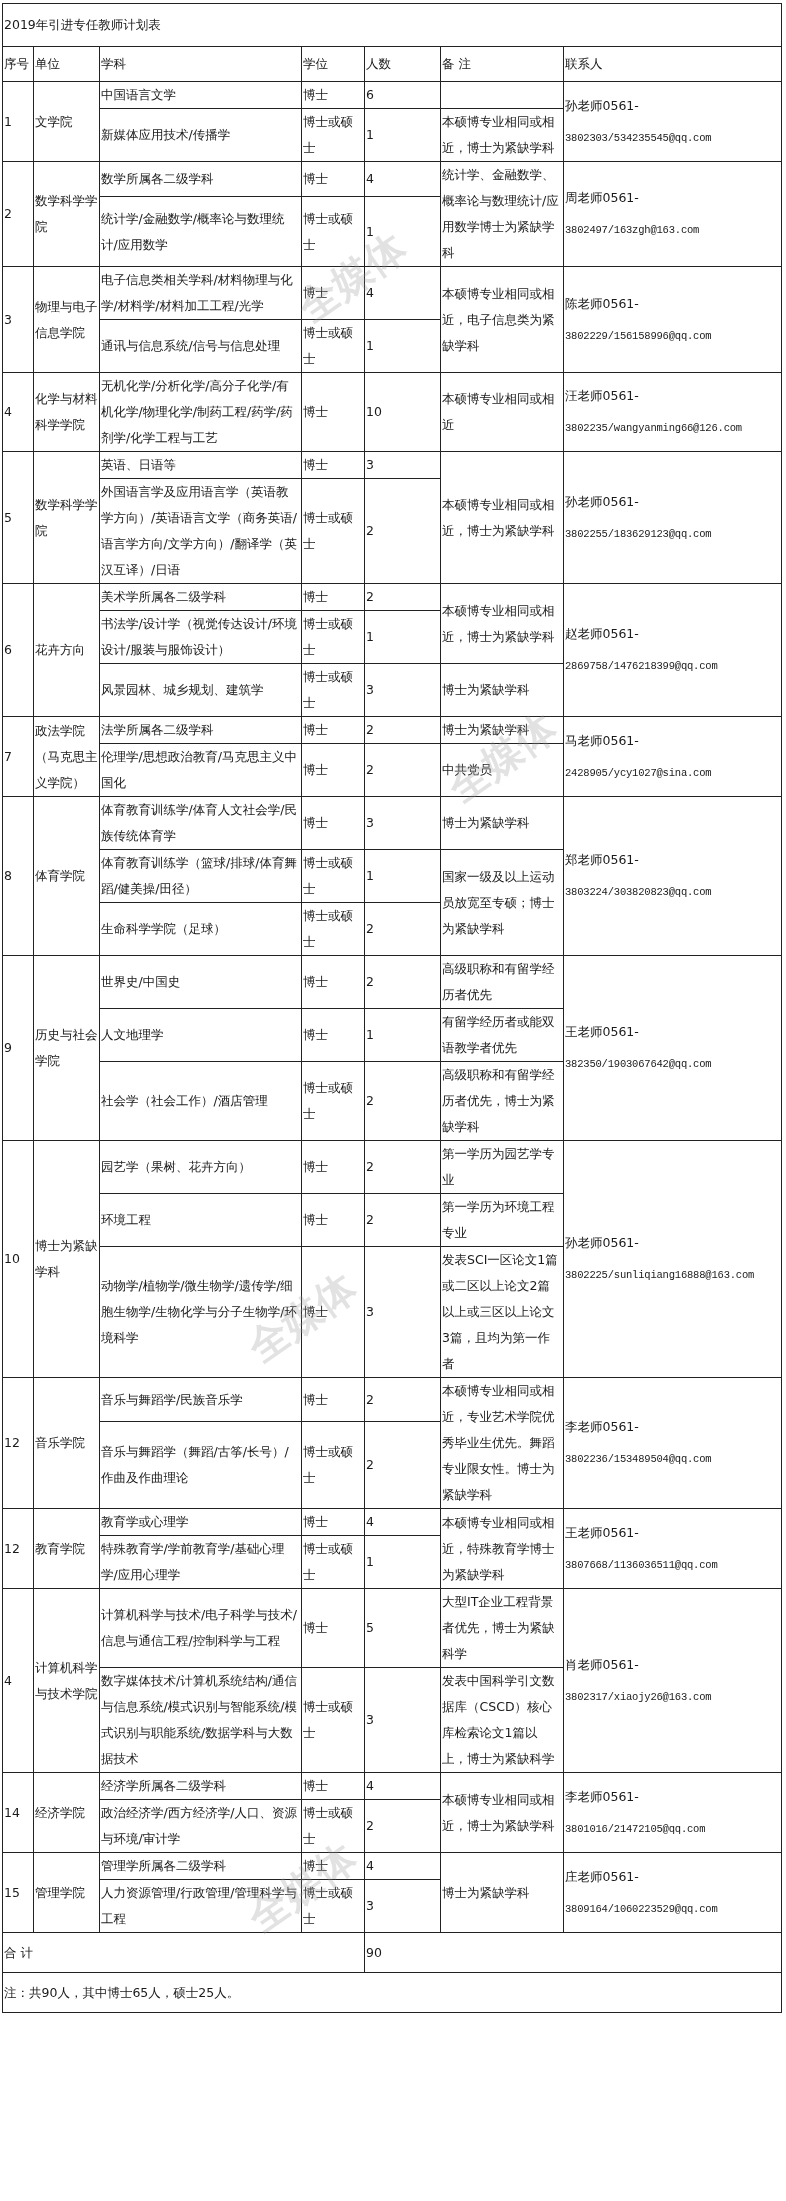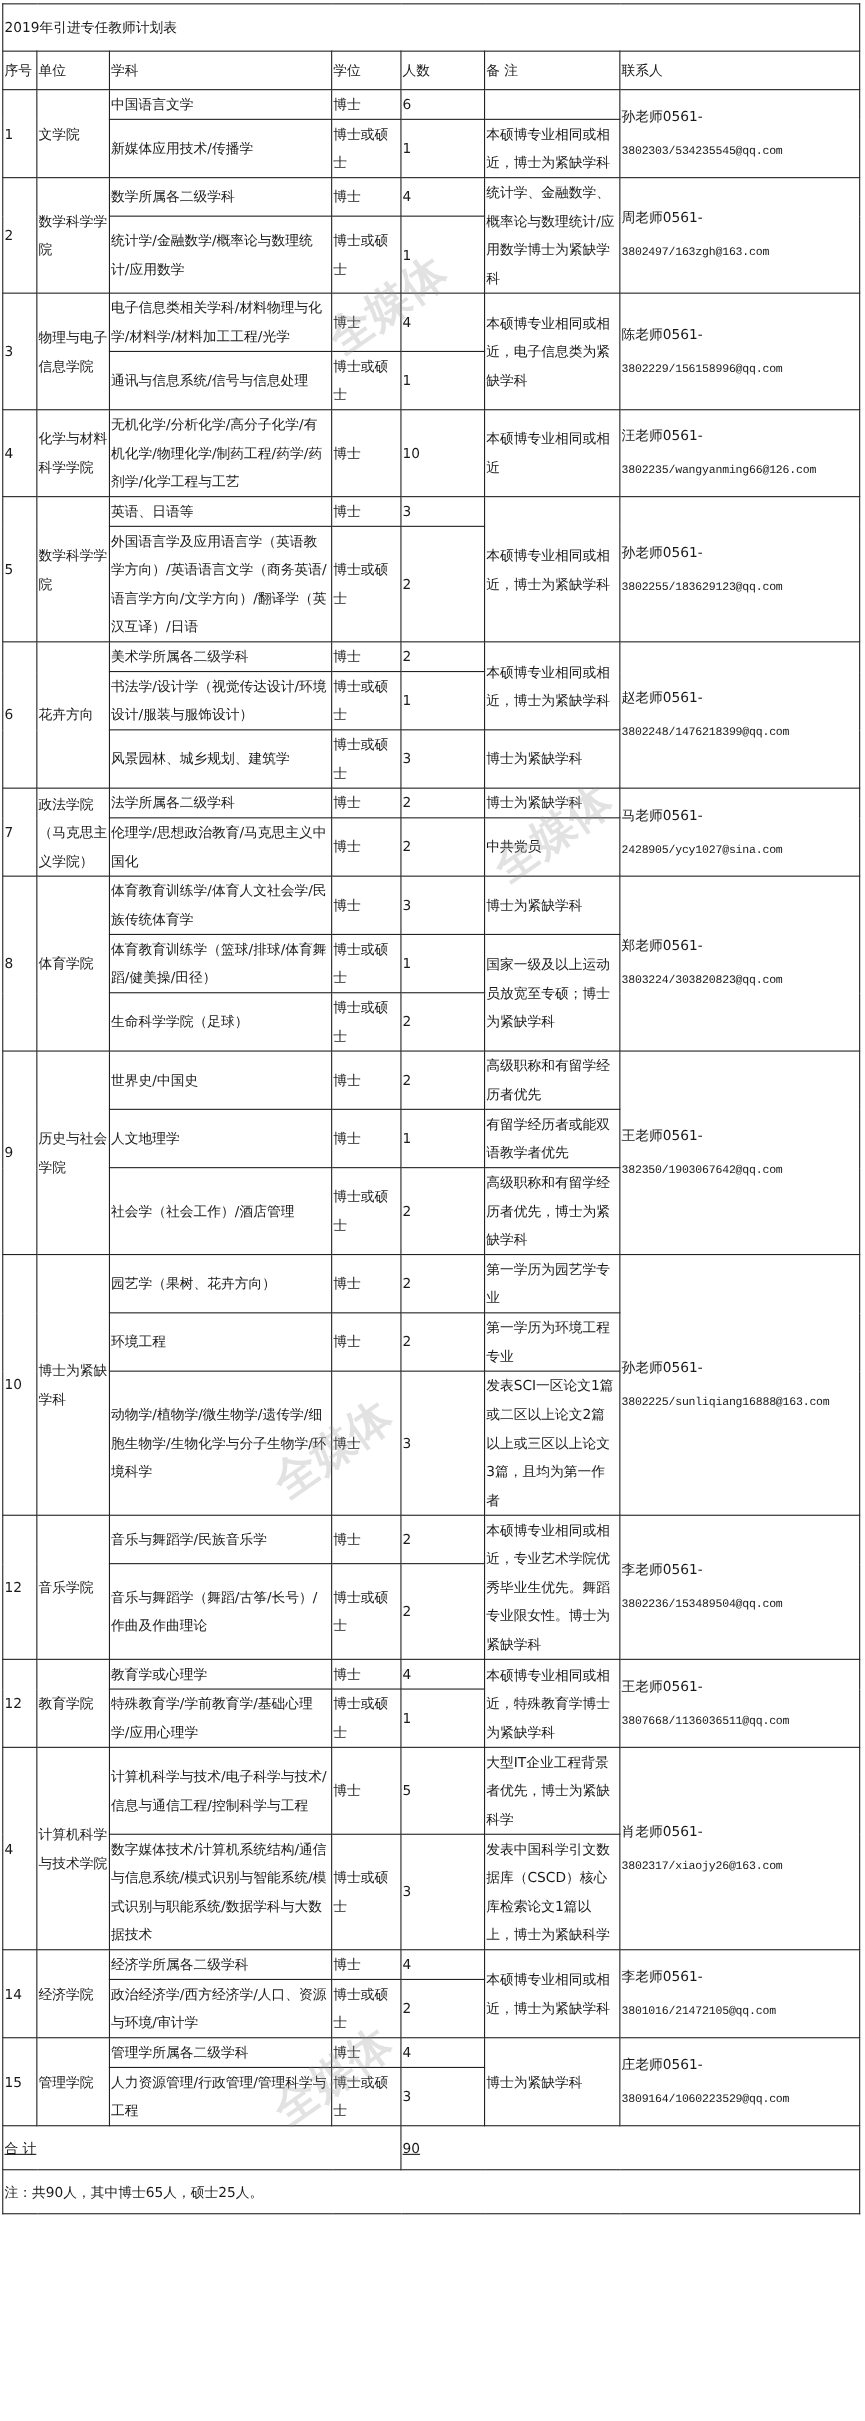--- a/index.html
+++ b/index.html
@@ -125,21 +125,21 @@
         </tr>
         <tr>
           <td rowspan="3">6</td>
           <td rowspan="3">花卉方向</td>
           <td>美术学所属各二级学科</td>
           <td>博士</td>
           <td>2</td>
           <td rowspan="2">本硕博专业相同或相近，博士为紧缺学科</td>
           <td rowspan="3" class="contact">
             <div>赵老师0561-</div>
-            <div class="email">3802248/1476218399@qq.com</div>
+            <div class="email">2869758/1476218399@qq.com</div>
           </td>
         </tr>
         <tr>
           <td>书法学/设计学（视觉传达设计/环境设计/服装与服饰设计）</td>
           <td>博士或硕士</td>
           <td>1</td>
         </tr>
         <tr>
           <td>风景园林、城乡规划、建筑学</td>
           <td>博士或硕士</td>
@@ -316,21 +316,21 @@
             <div class="email">3809164/1060223529@qq.com</div>
           </td>
         </tr>
         <tr>
           <td>人力资源管理/行政管理/管理科学与工程</td>
           <td>博士或硕士</td>
           <td>3</td>
         </tr>
       </tbody>
   <tbody>
-    <tr style="height:40px;text-decoration:underline;">
+    <tr style="height:40px;">
       <td colspan="4">合 计</td>
       <td colspan="3">90</td>
     </tr>
     <tr style="height:40px;">
       <td colspan="7">注：共90人，其中博士65人，硕士25人。</td>
     </tr>
   </tbody>
 </table>
 <div class="wm" style="left:290px;top:250px;">全媒体</div>
 <div class="wm" style="left:440px;top:730px;">全媒体</div>

